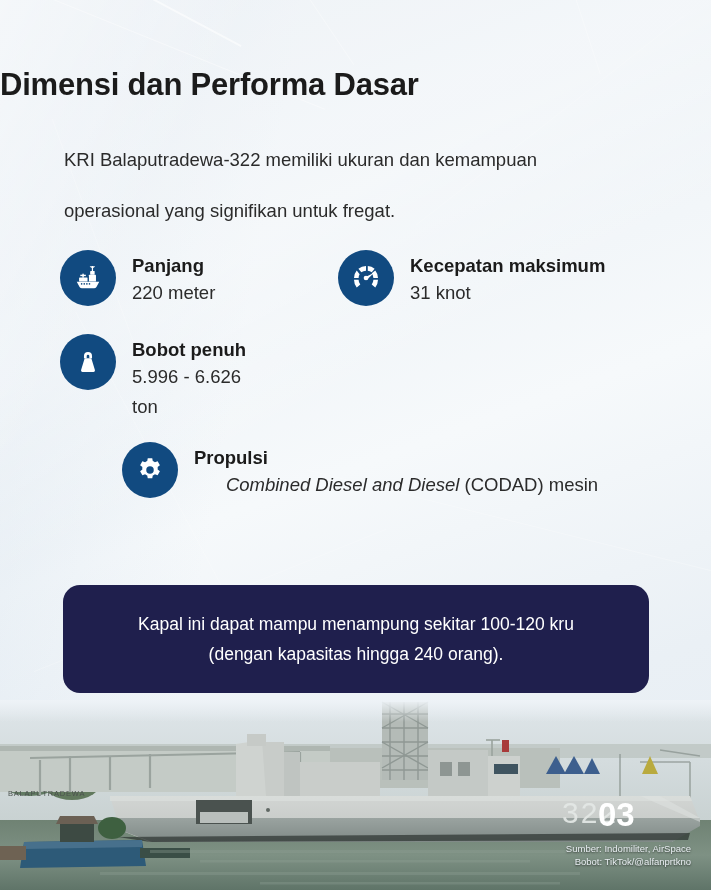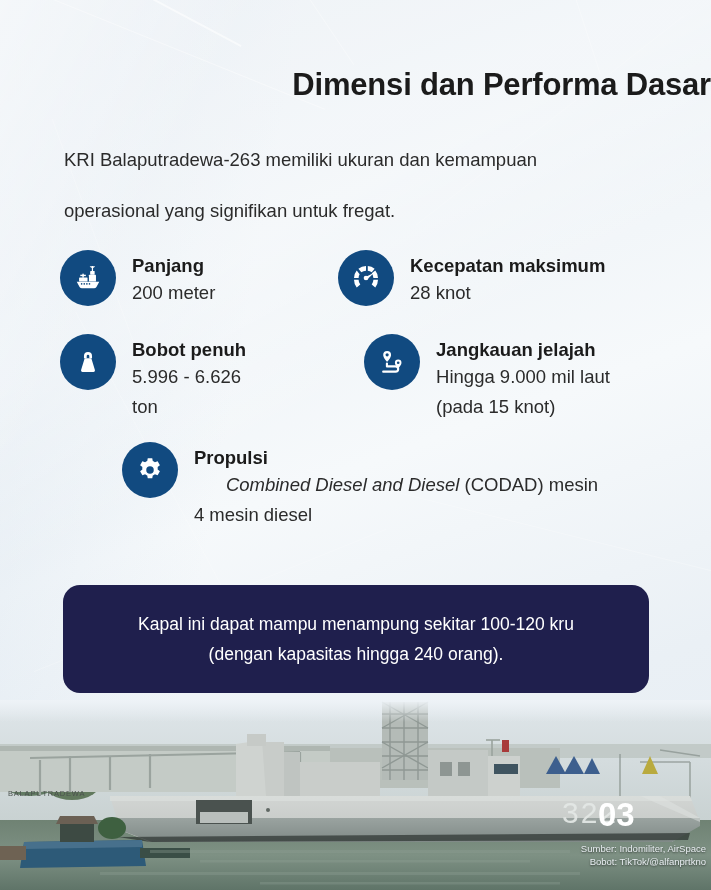--- a/index.html
+++ b/index.html
@@ -27,21 +27,21 @@
   .s5 { left:560px; top:-20px; width:300px; height:1.2px; transform:rotate(78deg); opacity:.5; }
   .s6 { left:-40px; top:250px; width:280px; height:1.2px; transform:rotate(70deg); opacity:.45; }
   .s7 { left:-20px; top:470px; width:360px; height:1.3px; transform:rotate(62deg); opacity:.4; }
   .s8 { left:300px; top:520px; width:420px; height:1.2px; transform:rotate(14deg); opacity:.45; }
   .s9 { left:20px; top:600px; width:380px; height:1.2px; transform:rotate(-22deg); opacity:.4; }
   .s10{ left:380px; top:120px; width:340px; height:1.2px; transform:rotate(-38deg); opacity:.35; }
 
   
   .title {
     position:absolute; left:0; top:67px; width:711px;
-    text-align:right;
+    text-align:left;
     font-size:31px; font-weight:bold; color:#1b1b1b;
     letter-spacing:-0.2px;
   }
   .subtitle {
     position:absolute; left:64px; top:134px; width:600px;
     font-size:18.5px; color:#2b2b2b; line-height:51px;
   }
 
   
   .specs { position:absolute; left:60px; top:250px; width:600px; }
@@ -84,21 +84,21 @@
     text-align:center; padding:0 18px;
   }
 
   
   .photo {
     position:absolute; left:0; top:700px; width:711px; height:190px;
     overflow:hidden;
   }
   .photo svg { display:block; }
   .credit {
-    position:absolute; right:5px; bottom:22px;
+    position:absolute; right:20px; bottom:22px;
     text-align:right; color:#e9eef2;
     font-size:9.5px; line-height:13px;
     text-shadow:0 1px 2px rgba(0,0,0,.6);
   }
 </style>
 </head>
 <body>
 
 <div id="poster">
 
@@ -109,21 +109,21 @@
   <div class="streak s5"></div>
   <div class="streak s6"></div>
   <div class="streak s7"></div>
   <div class="streak s8"></div>
   <div class="streak s9"></div>
   <div class="streak s10"></div>
 
   <div class="title">Dimensi dan Performa Dasar</div>
 
   <div class="subtitle">
-    <div>KRI Balaputradewa-263 memiliki ukuran dan kemampuan</div>
+    <div>KRI Balaputradewa-322 memiliki ukuran dan kemampuan</div>
     <div>operasional yang signifikan untuk fregat.</div>
   </div>
 
   <div class="specs">
 
     <div class="row r1">
 
       <div class="cell left">
         <div class="icon-circle">
           <svg width="30" height="30" viewBox="0 0 32 32" fill="#ffffff">
@@ -136,42 +136,42 @@
             <rect x="10" y="11.4" width="1.5" height="4.2"></rect>
             <rect x="7.8" y="12.5" width="5.9" height="1.5"></rect>
             <circle cx="9.2" cy="22.3" r="0.85" fill="#114a80"></circle>
             <circle cx="12" cy="22.3" r="0.85" fill="#114a80"></circle>
             <circle cx="14.8" cy="22.3" r="0.85" fill="#114a80"></circle>
             <circle cx="17.6" cy="22.3" r="0.85" fill="#114a80"></circle>
           </svg>
         </div>
         <div class="spec-text">
           <div class="spec-label">Panjang</div>
-          <div class="spec-value">200 meter</div>
+          <div class="spec-value">220 meter</div>
         </div>
       </div>
 
       <div class="cell right">
         <div class="icon-circle">
           <svg width="30" height="30" viewBox="0 0 32 32">
             <g fill="#ffffff">
               <path d="M16 3.2a12.8 12.8 0 0 0-8.1 2.9l3.1 3.8A8 8 0 0 1 16 8.2z"></path>
               <path d="M6.1 7.9A12.8 12.8 0 0 0 3.2 16h4.9a8 8 0 0 1 1.1-4.1z"></path>
               <path d="M3.2 17.9a12.8 12.8 0 0 0 2.9 8.1l3.8-3.1A8 8 0 0 1 8.1 17.9z"></path>
               <path d="M25.9 7.9l-3.8 3.1a8 8 0 0 1 1.8 5h4.9a12.8 12.8 0 0 0-2.9-8.1z"></path>
               <path d="M28.8 17.9h-4.9a8 8 0 0 1-1.8 4.9l3.8 3.2a12.8 12.8 0 0 0 2.9-8.1z"></path>
               <path d="M17.9 3.2v5a8 8 0 0 1 4.2 1.7l3.1-3.8a12.8 12.8 0 0 0-7.3-2.9z"></path>
               <path d="M24.6 10.3l-9.1 4.7 1.7 2.6z"></path>
               <circle cx="16" cy="16" r="2.5"></circle>
             </g>
           </svg>
         </div>
         <div class="spec-text">
           <div class="spec-label">Kecepatan maksimum</div>
-          <div class="spec-value">28 knot</div>
+          <div class="spec-value">31 knot</div>
         </div>
       </div>
 
     </div>
 
     <div class="row r2">
 
       <div class="cell left">
         <div class="icon-circle">
           <svg width="28" height="28" viewBox="0 0 32 32" fill="#ffffff">
@@ -179,53 +179,34 @@
             <path d="M16 4.6a4.6 4.6 0 0 0-4.6 4.6v2.6h3.1V9.2a1.5 1.5 0 0 1 3 0v2.6h3.1V9.2A4.6 4.6 0 0 0 16 4.6z"></path>
           </svg>
         </div>
         <div class="spec-text">
           <div class="spec-label">Bobot penuh</div>
           <div class="spec-value">5.996 - 6.626</div>
           <div class="spec-value">ton</div>
         </div>
       </div>
 
-      <div class="cell right">
-        <div class="icon-circle">
-          <svg width="30" height="30" viewBox="0 0 32 32">
-            <g fill="#ffffff">
-              <path d="M10.8 4.2a4.2 4.2 0 0 0-4.2 4.2c0 3 4.2 7.4 4.2 7.4s4.2-4.4 4.2-7.4a4.2 4.2 0 0 0-4.2-4.2z"></path>
-              <circle cx="10.8" cy="8.3" r="1.7" fill="#114a80"></circle>
-              <path d="M22.6 13.4a3.5 3.5 0 0 0-3.5 3.5c0 2.5 3.5 6.2 3.5 6.2s3.5-3.7 3.5-6.2a3.5 3.5 0 0 0-3.5-3.5z"></path>
-              <circle cx="22.6" cy="16.8" r="1.4" fill="#114a80"></circle>
-            </g>
-            <path d="M10.6 17.6v3.1h9.2a2.8 2.8 0 0 1 0 5.6H6.6" fill="none" stroke="#ffffff" stroke-width="2.3" stroke-linecap="round" stroke-linejoin="round"></path>
-          </svg>
-        </div>
-        <div class="spec-text">
-          <div class="spec-label">Jangkauan jelajah</div>
-          <div class="spec-value">Hingga 9.000 mil laut</div>
-          <div class="spec-value">(pada 15 knot)</div>
-        </div>
-      </div>
 
     </div>
 
     <div class="row">
       <div class="cell full">
         <div class="icon-circle">
           <svg width="30" height="30" viewBox="0 0 32 32" fill="#ffffff">
             <path d="M13.6 3.4h4.8l.55 3.1a9.6 9.6 0 0 1 2.25 1.3l2.95-1.1 2.4 4.15-2.4 2a9.6 9.6 0 0 1 0 2.6l2.4 2-2.4 4.15-2.95-1.1a9.6 9.6 0 0 1-2.25 1.3l-.55 3.1h-4.8l-.55-3.1a9.6 9.6 0 0 1-2.25-1.3l-2.95 1.1-2.4-4.15 2.4-2a9.6 9.6 0 0 1 0-2.6l-2.4-2 2.4-4.15 2.95 1.1a9.6 9.6 0 0 1 2.25-1.3z"></path>
             <circle cx="16" cy="16" r="4" fill="#114a80"></circle>
           </svg>
         </div>
         <div class="spec-text">
           <div class="spec-label">Propulsi</div>
           <div class="spec-value"><span class="ital">Combined Diesel and Diesel</span><span> (CODAD) mesin</span></div>
-          <div class="spec-value">4 mesin diesel</div>
         </div>
       </div>
     </div>
 
   </div>
 
   <div class="callout">
     <div>Kapal ini dapat mampu menampung sekitar 100-120 kru</div>
     <div>(dengan kapasitas hingga 240 orang).</div>
   </div>

